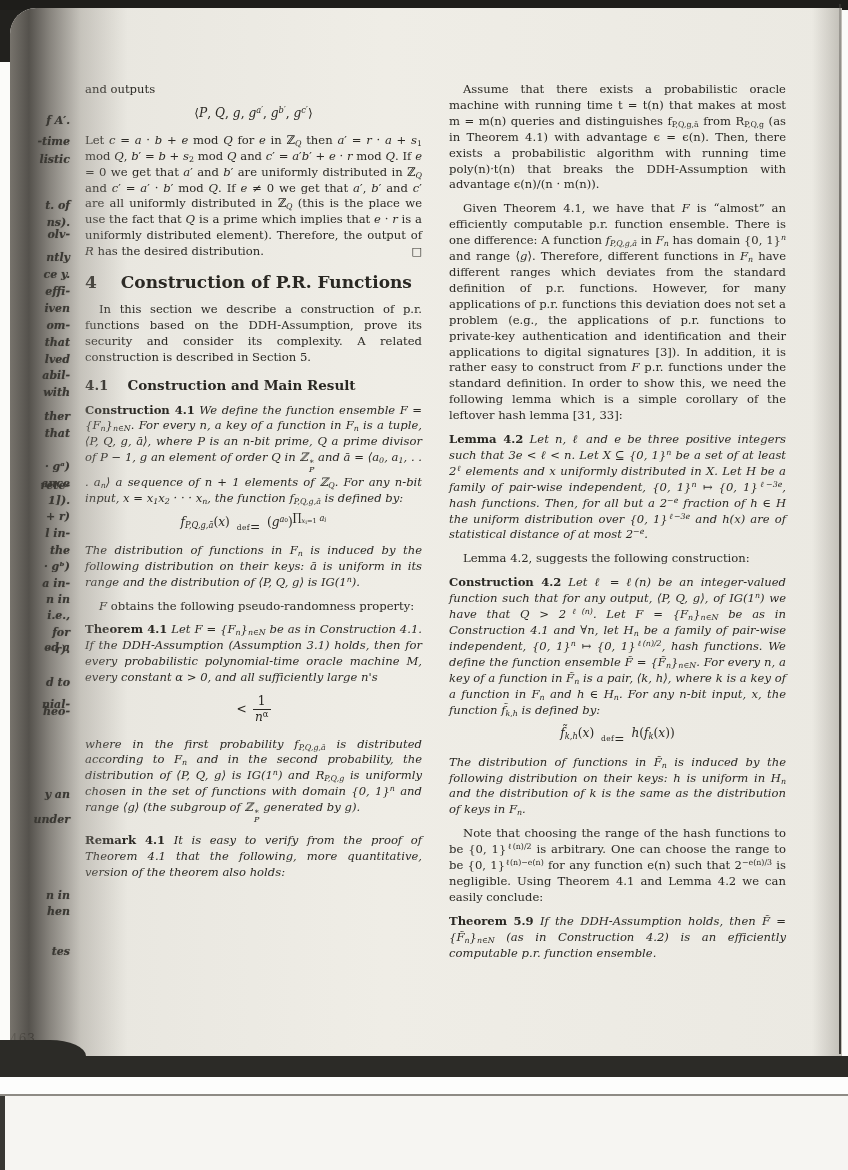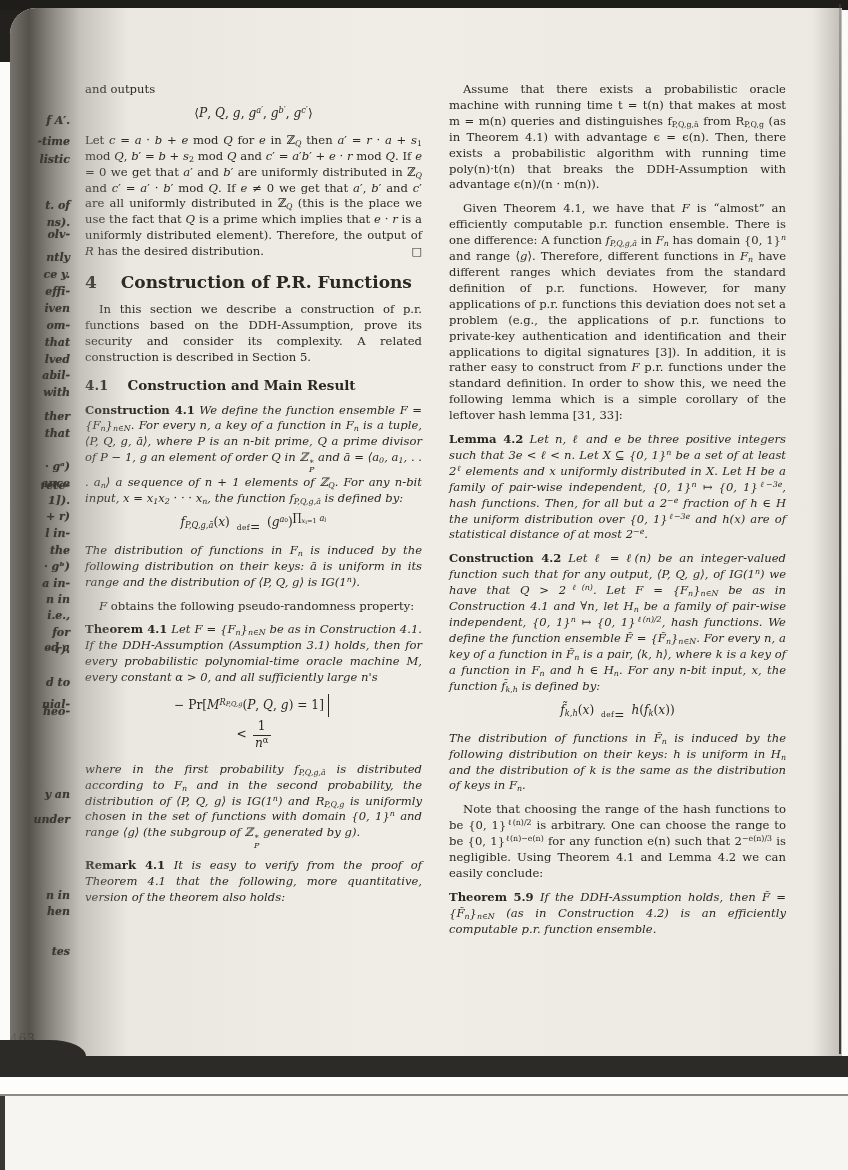--- a/index.html
+++ b/index.html
@@ -90,36 +90,36 @@
                 <span>P</span>
               </span> and ā = ⟨a<sub>0</sub>, a<sub>1</sub>, . . . a<sub>n</sub>⟩ a sequence of n + 1 elements of ℤ<sub>Q</sub>. For any n-bit input, x = x<sub>1</sub>x<sub>2</sub> · · · x<sub>n</sub>, the function f<sub>P,Q,g,ā</sub> is defined by:</i></p>
           <div class="formula"><i>f</i><sub><i>P,Q,g,ā</i></sub>(<i>x</i>) <span class="defeq">
               <span class="d">def</span>
               <span class="e">=</span>
             </span> (<i>g</i><sup><i>a</i>₀</sup>)<sup><span class="prod">∏</span><sub><i>x</i><sub>i</sub>=1</sub> <i>a<sub>i</sub></i></sup></div>
           <p class="pi">The distribution of functions in F<sub>n</sub> is induced by the following distribution on their keys: ā is uniform in its range and the distribution of ⟨P, Q, g⟩ is IG(1<sup>n</sup>).</p>
           <p class="p"><i>F</i> obtains the following pseudo-randomness property:</p>
           <p class="pn"><b>Theorem 4.1</b> <i>Let F = {F<sub>n</sub>}<sub>n∈N</sub> be as in Construction 4.1. If the DDH-Assumption (Assumption 3.1) holds, then for every probabilistic polynomial-time oracle machine M, every constant α &gt; 0, and all sufficiently large n's</i></p>
           <div class="formula f3">
-            <div class="fline">− Pr[<i>M</i><sup><i>R<sub>P,Q,g</sub></i></sup>(<i>P</i>, <i>Q</i>, <i>g</i>) = 1]<span class="vbar"></span></div>
             <div class="fline">&lt; <span class="frac">
                 <span class="fn">1</span>
                 <span class="fd"><i>n</i><sup>α</sup></span>
               </span></div>
           </div>
           <p class="pi">where in the first probability f<sub>P,Q,g,ā</sub> is distributed according to F<sub>n</sub> and in the second probability, the distribution of ⟨P, Q, g⟩ is IG(1<sup>n</sup>) and R<sub>P,Q,g</sub> is uniformly chosen in the set of functions with domain {0, 1}<sup>n</sup> and range ⟨g⟩ (the subgroup of ℤ<span class="stk">
               <span>∗</span>
               <span>P</span>
             </span> generated by g).</p>
           <p class="pn"><b>Remark 4.1</b> <i>It is easy to verify from the proof of Theorem 4.1 that the following, more quantitative, version of the theorem also holds:</i></p>
         </div>
       <div class="col" id="col-right">
           <p class="pii">Assume that there exists a probabilistic oracle machine with running time t = t(n) that makes at most m = m(n) queries and distinguishes f<sub>P,Q,g,ā</sub> from R<sub>P,Q,g</sub> (as in Theorem 4.1) with advantage ϵ = ϵ(n). Then, there exists a probabilistic algorithm with running time poly(n)·t(n) that breaks the DDH-Assumption with advantage ϵ(n)/(n · m(n)).</p>
           <p class="p">Given Theorem 4.1, we have that <i>F</i> is “almost” an efficiently computable p.r. function ensemble. There is one difference: A function <i>f</i><sub><i>P,Q,g,ā</i></sub> in <i>F<sub>n</sub></i> has domain {0, 1}<sup><i>n</i></sup> and range ⟨<i>g</i>⟩. Therefore, different functions in <i>F<sub>n</sub></i> have different ranges which deviates from the standard definition of p.r. functions. However, for many applications of p.r. functions this deviation does not set a problem (e.g., the applications of p.r. functions to private-key authentication and identification and their applications to digital signatures [3]). In addition, it is rather easy to construct from <i>F</i> p.r. functions under the standard definition. In order to show this, we need the following lemma which is a simple corollary of the leftover hash lemma [31, 33]:</p>
           <p class="pn"><b>Lemma 4.2</b> <i>Let n, ℓ and e be three positive integers such that 3e &lt; ℓ &lt; n. Let X ⊆ {0, 1}<sup>n</sup> be a set of at least 2<sup>ℓ</sup> elements and x uniformly distributed in X. Let H be a family of pair-wise independent, {0, 1}<sup>n</sup> ↦ {0, 1}<sup>ℓ−3e</sup>, hash functions. Then, for all but a 2<sup>−e</sup> fraction of h ∈ H the uniform distribution over {0, 1}<sup>ℓ−3e</sup> and h(x) are of statistical distance of at most 2<sup>−e</sup>.</i></p>
+          <p class="p">Lemma 4.2, suggests the following construction:</p>
           <p class="pn"><b>Construction 4.2</b> <i>Let ℓ = ℓ(n) be an integer-valued function such that for any output, ⟨P, Q, g⟩, of IG(1<sup>n</sup>) we have that Q &gt; 2<sup>ℓ(n)</sup>. Let F = {F<sub>n</sub>}<sub>n∈N</sub> be as in Construction 4.1 and ∀n, let H<sub>n</sub> be a family of pair-wise independent, {0, 1}<sup>n</sup> ↦ {0, 1}<sup>ℓ(n)/2</sup>, hash functions. We define the function ensemble F̃ = {F̃<sub>n</sub>}<sub>n∈N</sub>. For every n, a key of a function in F̃<sub>n</sub> is a pair, ⟨k, h⟩, where k is a key of a function in F<sub>n</sub> and h ∈ H<sub>n</sub>. For any n-bit input, x, the function f̃<sub>k,h</sub> is defined by:</i></p>
           <div class="formula"><i>f̃</i><sub><i>k,h</i></sub>(<i>x</i>) <span class="defeq">
               <span class="d">def</span>
               <span class="e">=</span>
             </span> <i>h</i>(<i>f<sub>k</sub></i>(<i>x</i>))</div>
           <p class="pi">The distribution of functions in F̃<sub>n</sub> is induced by the following distribution on their keys: h is uniform in H<sub>n</sub> and the distribution of k is the same as the distribution of keys in F<sub>n</sub>.</p>
           <p class="p">Note that choosing the range of the hash functions to be {0, 1}<sup>ℓ(n)/2</sup> is arbitrary. One can choose the range to be {0, 1}<sup>ℓ(n)−e(n)</sup> for any function e(n) such that 2<sup>−e(n)/3</sup> is negligible. Using Theorem 4.1 and Lemma 4.2 we can easily conclude:</p>
           <p class="pn"><b>Theorem 5.9</b> <i>If the DDH-Assumption holds, then F̃ = {F̃<sub>n</sub>}<sub>n∈N</sub> (as in Construction 4.2) is an efficiently computable p.r. function ensemble.</i></p>
         </div>
     </div>

